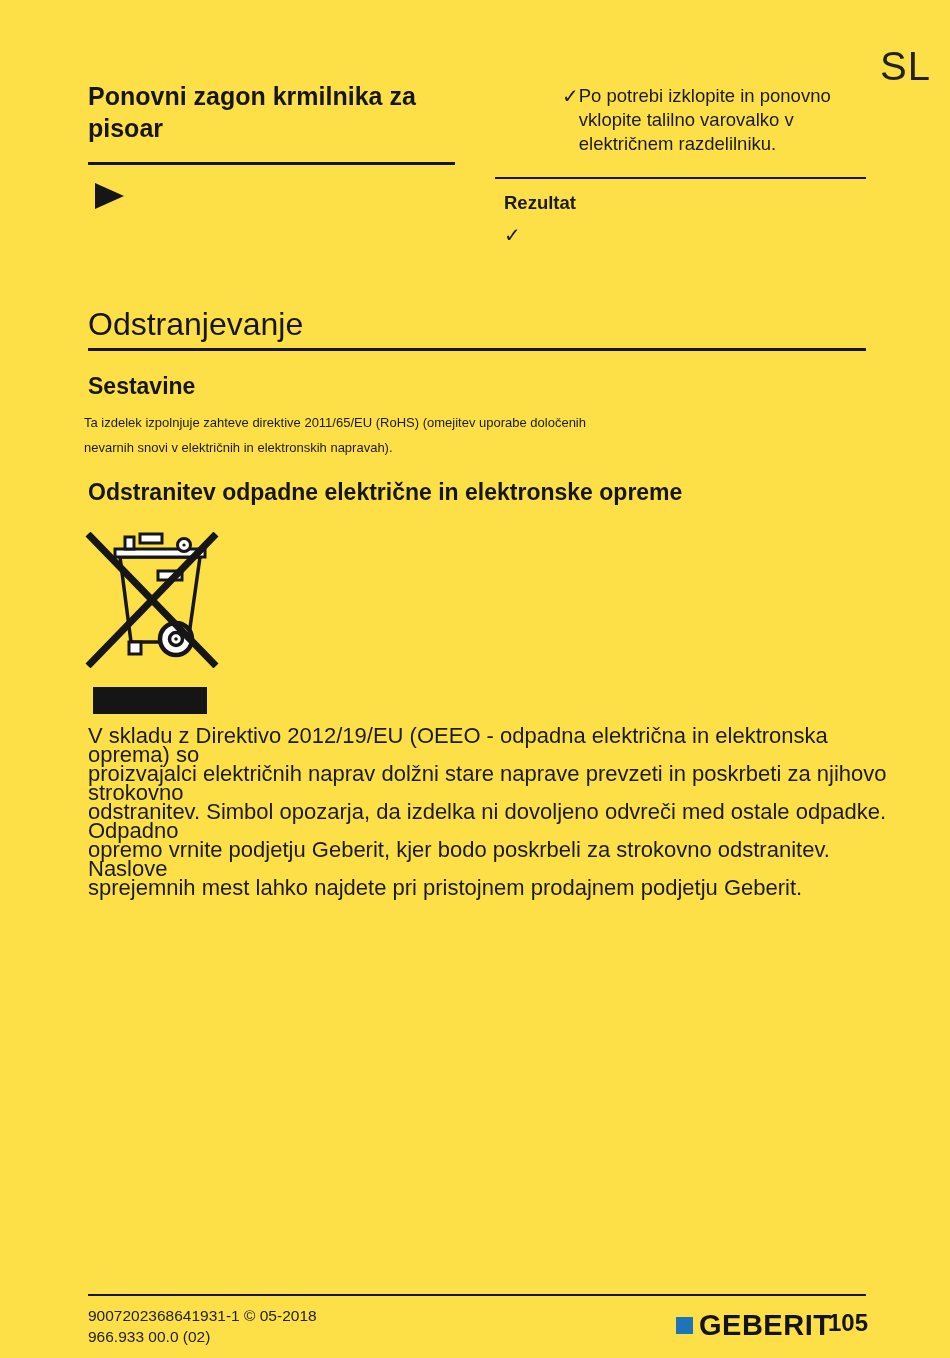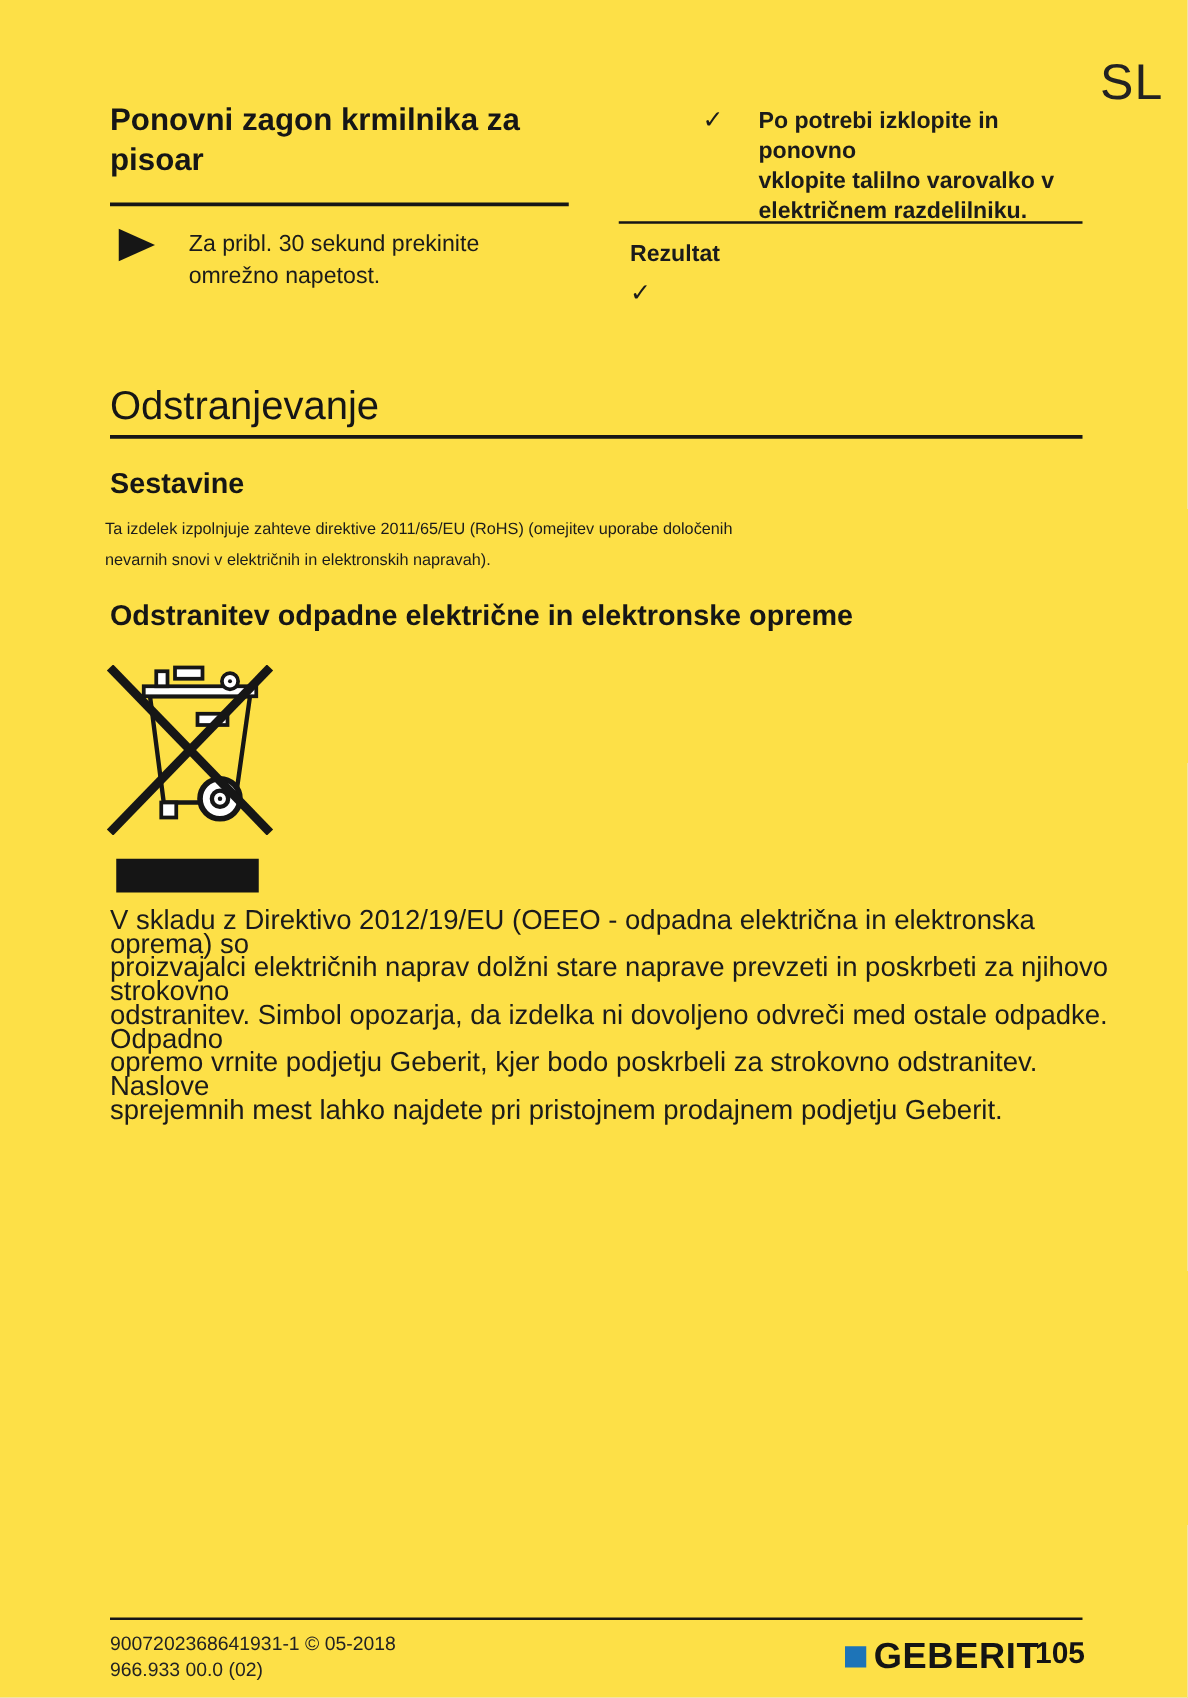--- a/index.html
+++ b/index.html
@@ -37,21 +37,21 @@
   }
   .step-text {
     margin-left: 27px;
     font-size: 18.5px; line-height: 25px;
   }
 
   
   .check-row { display: flex; font-size: 18.5px; line-height: 24px; }
   .check-row .check-glyph { font-size: 20px; flex: 0 0 auto; }
   .precondition-item { top: 84px; left: 562px; width: 300px; }
-  .precondition-item .check-text { margin-left: 28px; font-weight: bold; }
+  .precondition-item .check-text { margin-left: 0; }
   .right-rule { top: 177px; left: 495px; width: 371px; height: 2px; }
   .result-label {
     top: 192px; left: 504px;
     font-size: 18.5px; font-weight: 700;
   }
   .result-item { top: 223px; left: 504px; width: 370px; }
   .result-item .check-text { margin-left: 16px; }
 
   
   .disposal-title {
@@ -102,22 +102,20 @@
 
 <div class="page">
 
   <div class="abs lang-label">SL</div>
 
   <div class="abs restart-title">Ponovni zagon krmilnika za pisoar</div>
   <div class="abs rule restart-rule"></div>
 
   <div class="abs step-item">
     <span class="tri-icon"></span>
-    <span class="step-text prewrap">Za pribl. 30 sekund prekinite
-omrežno napetost.</span>
   </div>
 
   <div class="abs check-row precondition-item">
     <span class="check-glyph">✓</span>
     <span class="check-text prewrap">Po potrebi izklopite in ponovno
 vklopite talilno varovalko v
 električnem razdelilniku.</span>
   </div>
   <div class="abs rule right-rule"></div>
   <div class="abs result-label">Rezultat</div>

